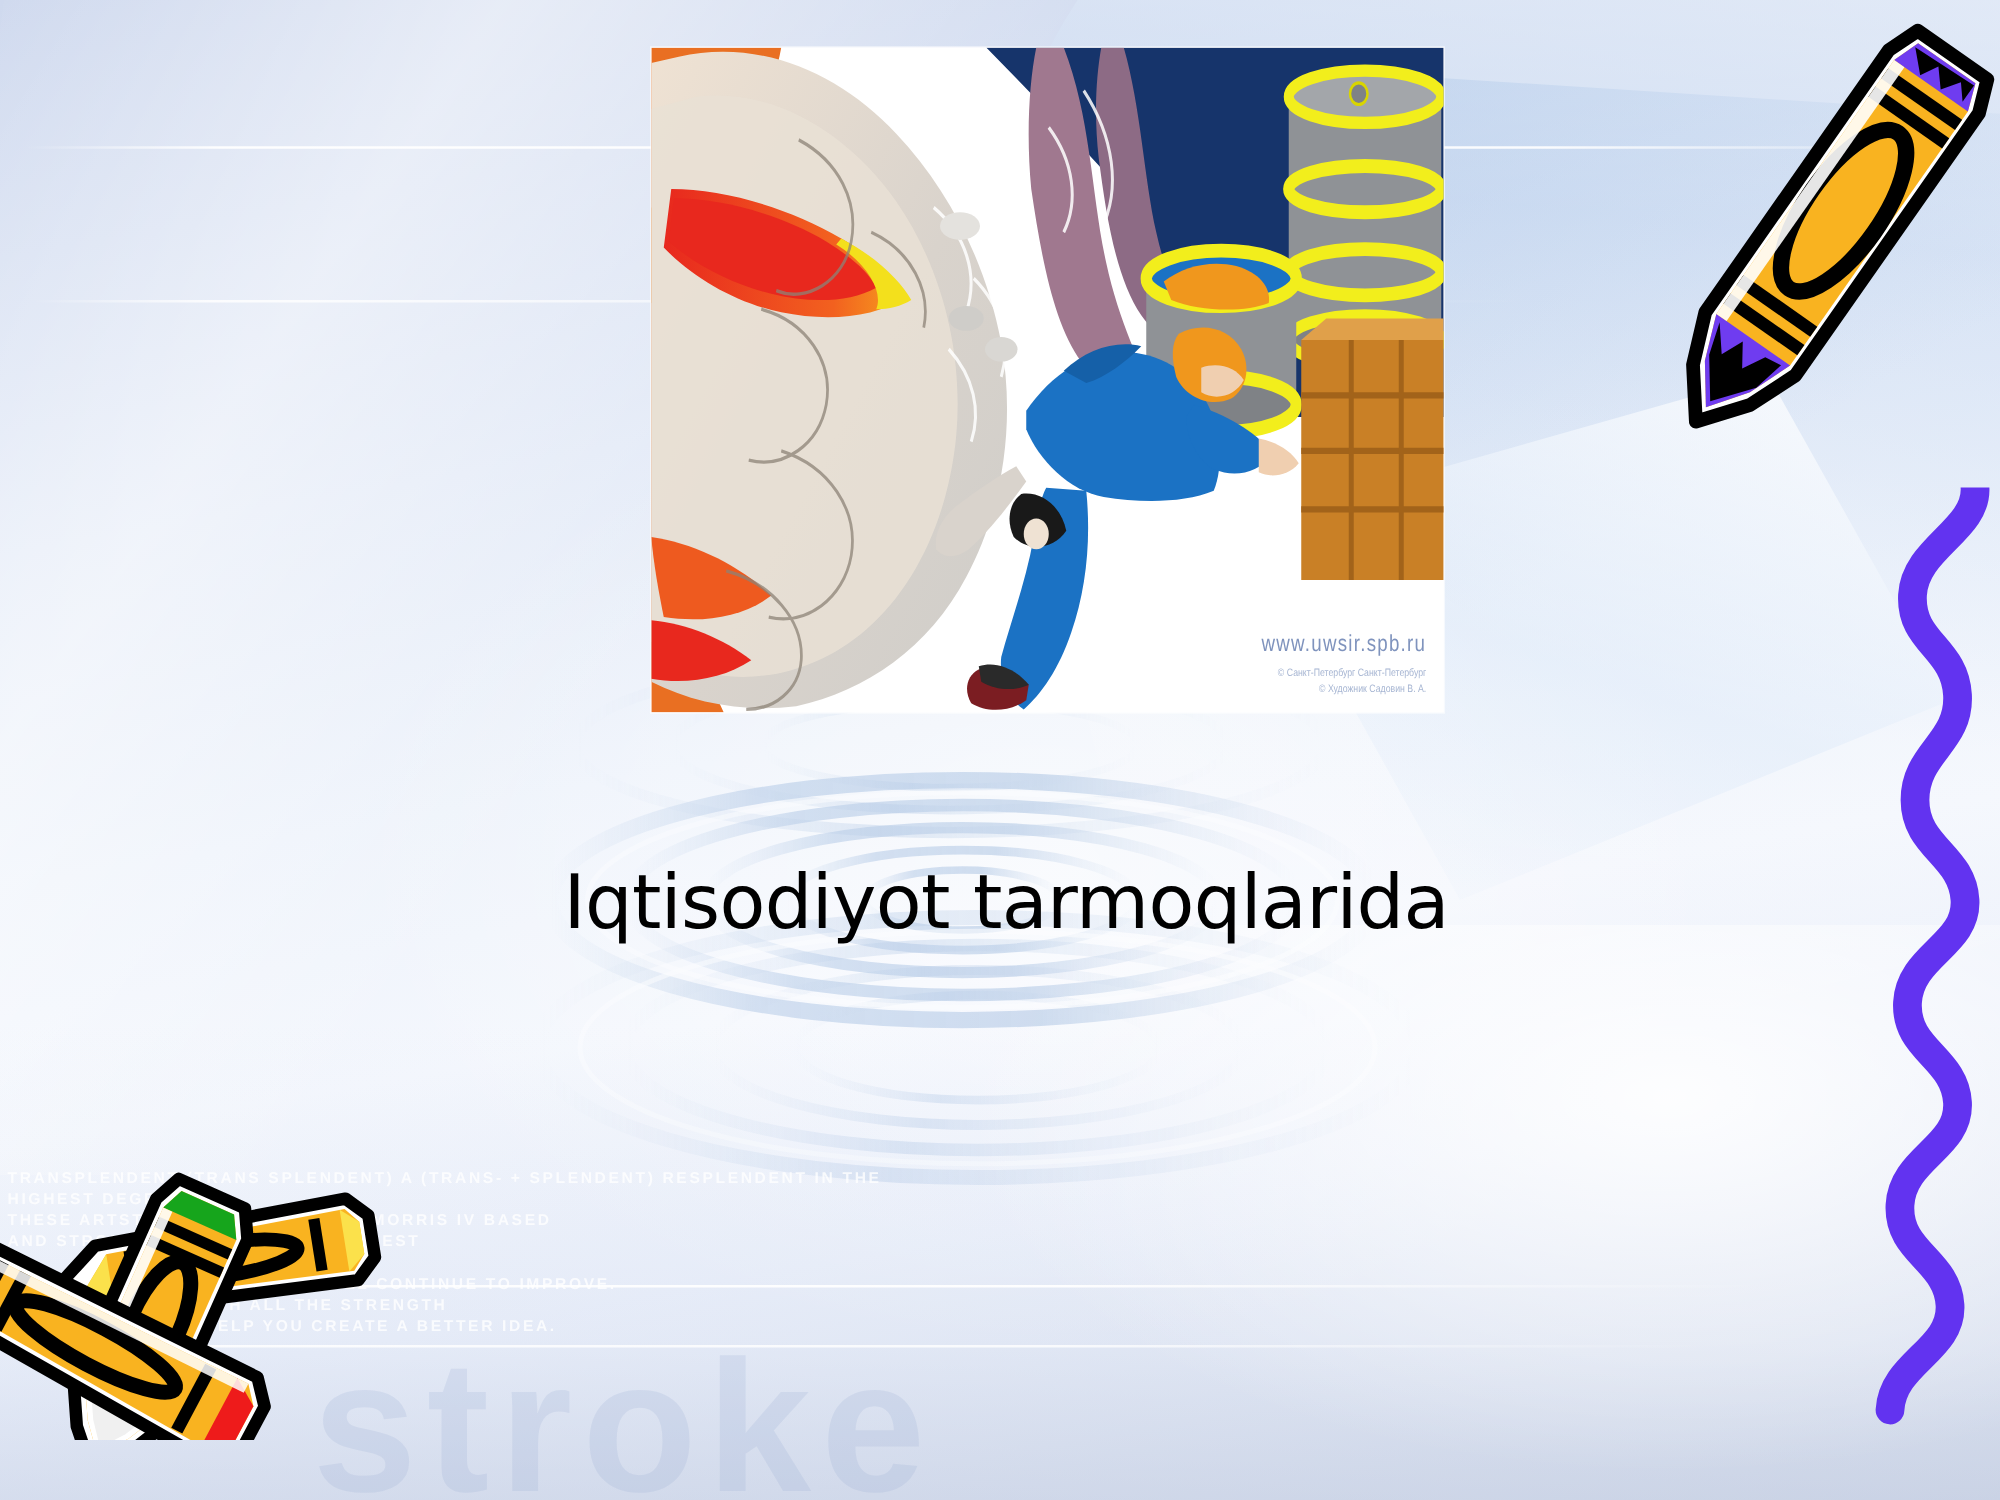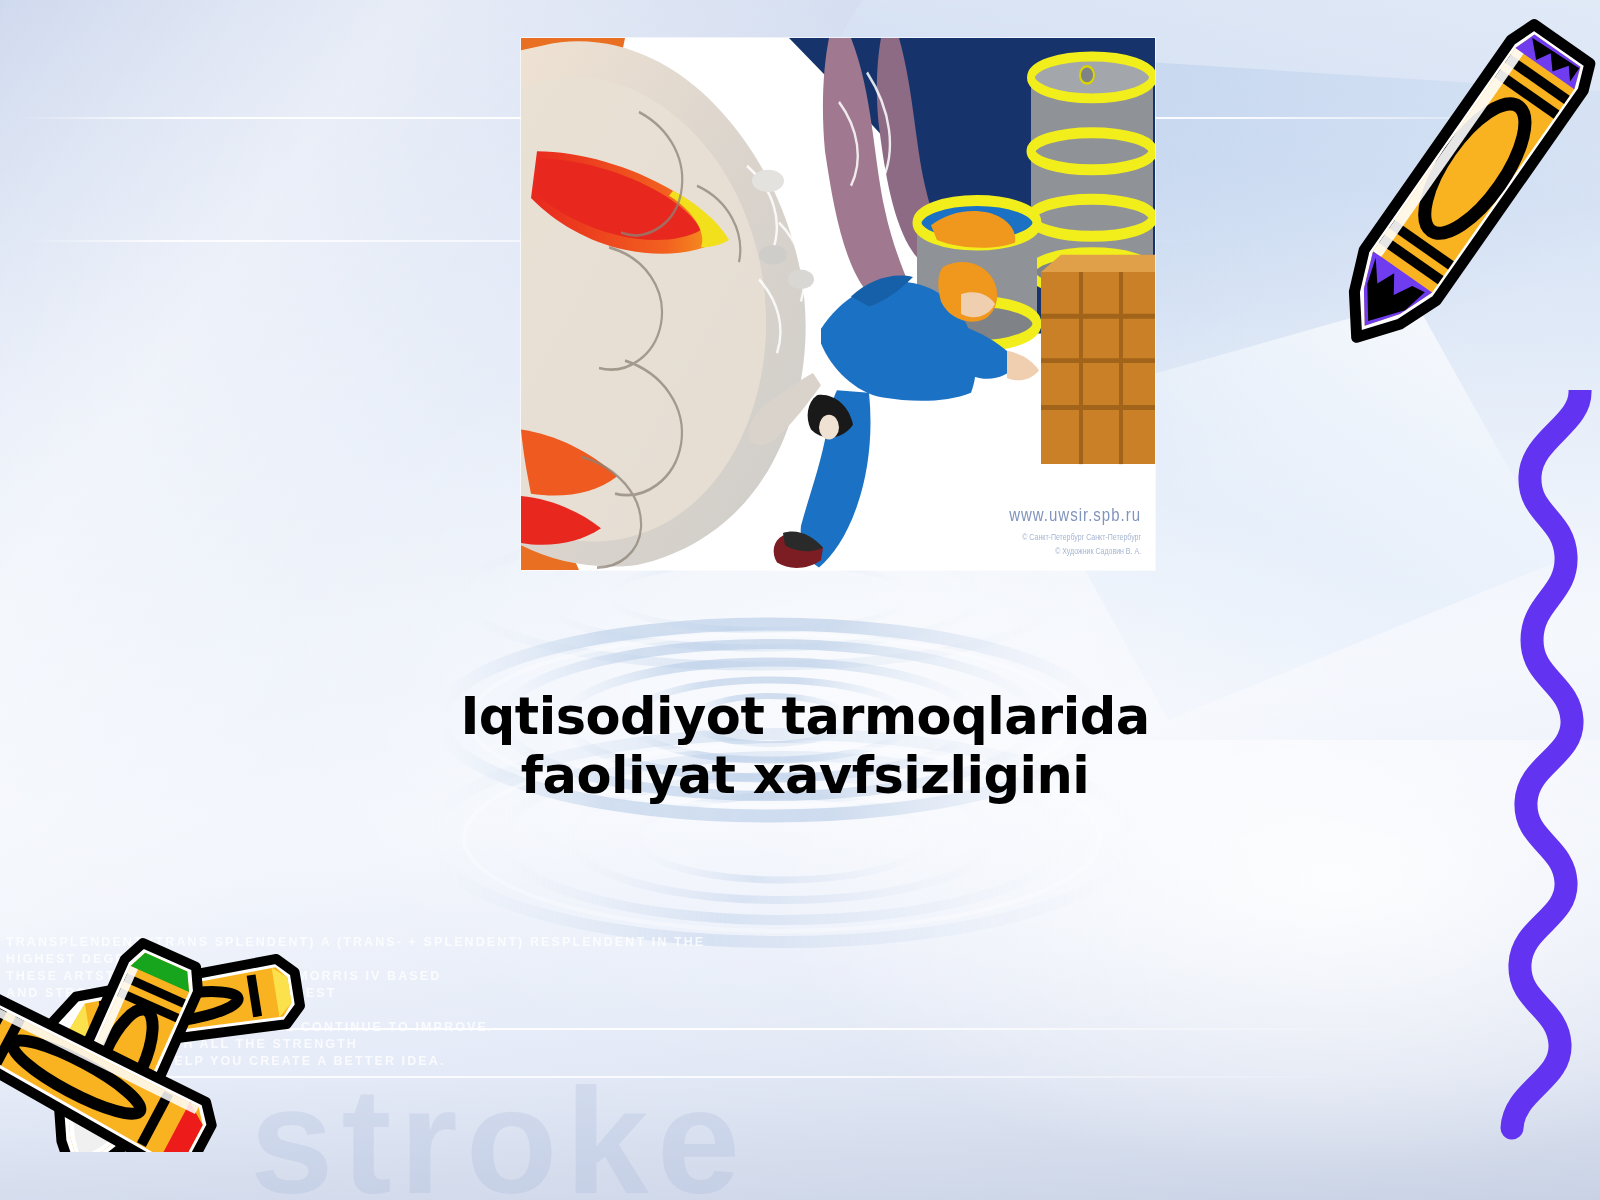--- a/index.html
+++ b/index.html
@@ -125,21 +125,21 @@
     overflow:hidden; background:#ffffff;
     box-shadow: 0 0 0 1px rgba(255,255,255,0.6);
   }
   #picture svg { display:block; width:100%; height:100%; }
 
   
   #title {
     position:absolute; left:160px; top:688px; width:1290px;
     text-align:center;
     font-family:"DejaVu Sans", sans-serif;
-    font-size:51px; line-height:1.15; font-weight:700;
+    font-size:60px; line-height:1.15; font-weight:400;
     color:#000000; letter-spacing:-0.5px;
   }
 
   
   .crayon { position:absolute; }
   #crayon-top-right { left:1296px; top:-8px; width:320px; height:400px; }
   #crayons-bottom-left { left:-16px; top:922px; width:350px; height:230px; }
   .crayon svg { display:block; width:100%; height:100%; }
 
   
@@ -343,21 +343,20 @@
 
       <text x="620" y="392" text-anchor="end" font-family="Liberation Sans, sans-serif" font-size="15" fill="#7f93bd" letter-spacing="1">www.uwsir.spb.ru</text>
       <text x="620" y="408" text-anchor="end" font-family="Liberation Sans, sans-serif" font-size="7" fill="#a6b5d2">© Санкт-Петербург  Санкт-Петербург</text>
       <text x="620" y="419" text-anchor="end" font-family="Liberation Sans, sans-serif" font-size="7" fill="#a6b5d2">© Художник Садовин В. А.</text>
     </svg>
 
   </div>
 
   <div id="title">
     <div>Iqtisodiyot tarmoqlarida</div>
-    <div>faoliyat xavfsizligini</div>
   </div>
 
   <div id="crayon-top-right" class="crayon">
     <svg viewBox="0 0 320 400" aria-hidden="true">
       <g transform="rotate(35 160 200)">
 
         <path d="M128 18 L196 18 L206 44 L206 300 L190 340 L162 376 L134 340 L118 300 L118 44 Z" fill="#ffffff" stroke="#000000" stroke-width="11" stroke-linejoin="round"></path>
 
         <path d="M134 26 L190 26 L198 48 L198 296 L184 332 L162 362 L140 332 L126 296 L126 48 Z" fill="#f9b320"></path>
 

